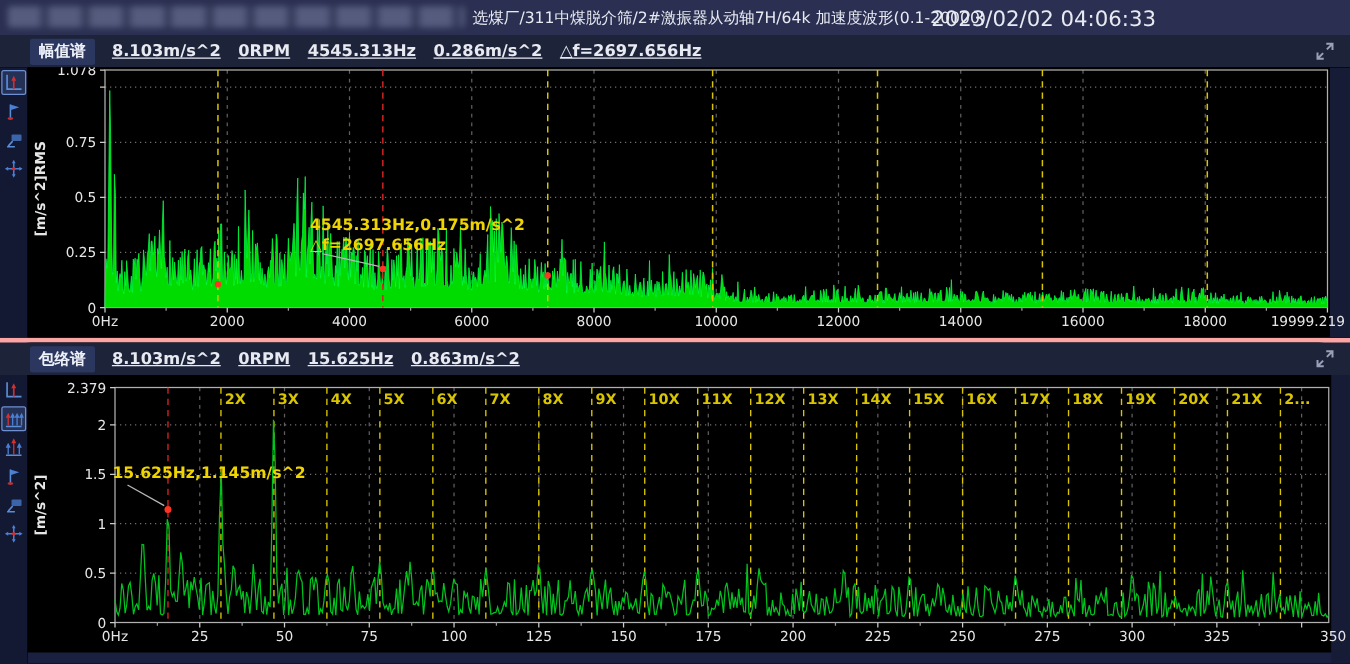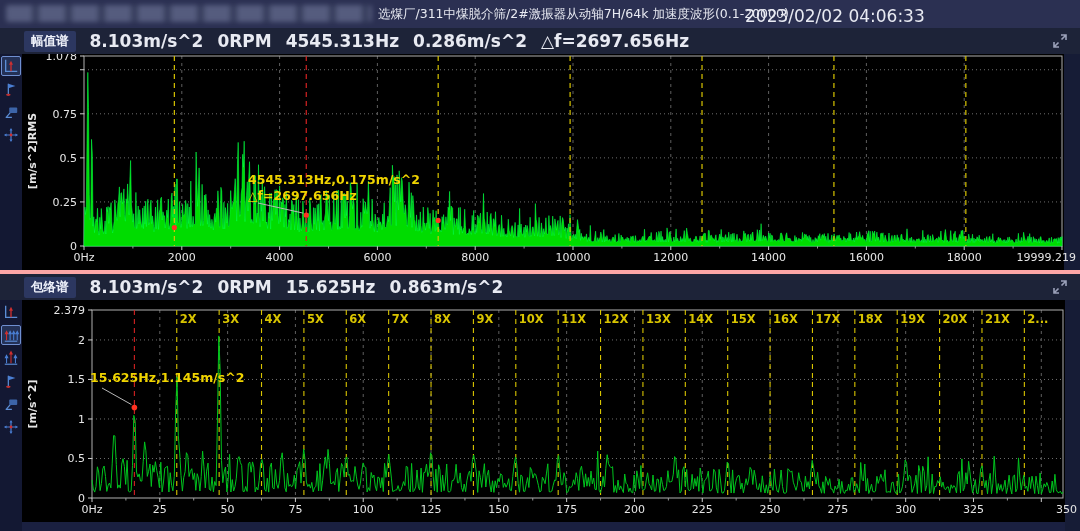--- a/index.html
+++ b/index.html
@@ -14,21 +14,21 @@
             background:repeating-linear-gradient(90deg,#5a6183 0px,#5a6183 26px,#39405f 26px,#39405f 33px);}
   .topbar .title{position:absolute;left:378px;top:6px;font-size:12.5px;color:#e8eaf2;white-space:nowrap;}
   .topbar .timestamp{position:absolute;left:745px;top:6px;font-size:17px;color:#e8eaf2;}
 
   
   .panel{position:absolute;left:0;width:1080px;background:#000;}
   .panel-header{position:absolute;left:0;top:0;width:1080px;height:26px;background:#1d2338;
                 display:flex;align-items:center;padding:0 24px;}
   .panel-title{font-size:12.5px;font-weight:600;color:#eef1fa;background:#2c3760;
                padding:2px 7px;border-radius:2px;margin-right:14px;}
-  .stat{font-size:17px;font-weight:600;color:#e8eaf2;margin-right:14px;white-space:nowrap;}
+  .stat{font-size:13px;font-weight:600;color:#e8eaf2;margin-right:14px;white-space:nowrap;text-decoration:underline;}
   .expand-btn{position:absolute;right:10px;top:5px;width:18px;height:18px;cursor:pointer;}
   .panel-body{position:absolute;left:0;width:1080px;background:#000;display:flex;}
   .toolcol{width:22px;background:#131833;display:flex;flex-direction:column;align-items:center;
            padding-top:2px;flex:none;}
   .toolbtn{width:20px;height:20px;margin-bottom:3px;display:flex;align-items:center;justify-content:center;
            border:1px solid transparent;border-radius:2px;cursor:pointer;}
   .toolbtn.selected{border-color:#6f8fd0;background:#243156;}
   svg.chart{display:block;background:#000;flex:none;}
 </style>
 </head>

